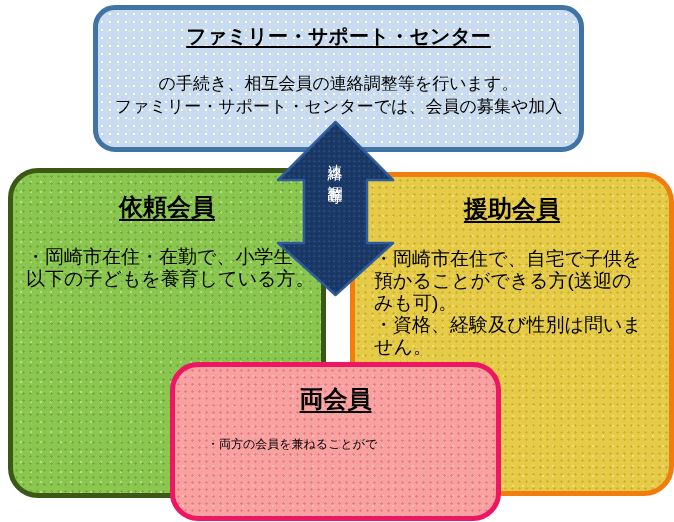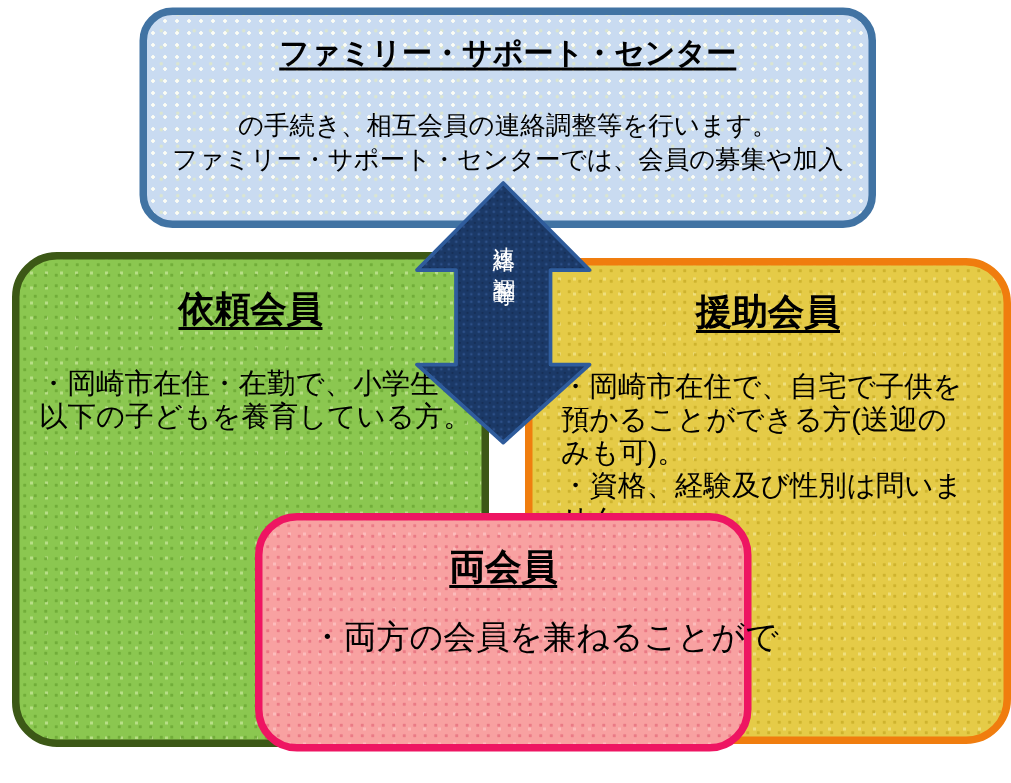--- a/index.html
+++ b/index.html
@@ -55,21 +55,21 @@
     background-color: #e5cb47;
     background-image:
       radial-gradient(rgba(205,178,45,.95) 1px, transparent 1.3px),
       radial-gradient(rgba(245,235,160,.6) 1px, transparent 1.3px);
     background-size: 7px 7px, 10px 10px;
     background-position: 0 0, 3px 4px;
     z-index: 1;
   }
   
   #pink-box {
-    left: 170px; top: 342px; width: 331px; height: 159px;
+    left: 170px; top: 362px; width: 331px; height: 159px;
     border: 5px solid #ee1562; border-radius: 28px;
     background-color: #f8a1a1;
     background-image:
       radial-gradient(rgba(233,118,130,.9) 1px, transparent 1.3px),
       radial-gradient(rgba(255,205,205,.6) 1px, transparent 1.3px);
     background-size: 7px 7px, 10px 10px;
     background-position: 0 0, 3px 4px;
     z-index: 2;
   }
 
@@ -78,21 +78,21 @@
     font-size: 24px; font-weight: bold; line-height: 28px;
     text-decoration: underline; text-underline-offset: 4px; text-decoration-thickness: 2px;
   }
   .side-body { font-size: 19px; line-height: 22px; }
   .side-body .line { white-space: nowrap; }
 
   #green-box .side-body  { margin-top: 25px; padding-left: 13px; padding-right: 4px; }
   #yellow-box .side-title { margin-top: 18px; }
   #yellow-box .side-body { margin-top: 25px; padding-left: 19px; padding-right: 4px; }
   #pink-box .side-title  { margin-top: 18px; }
-  #pink-box .side-body   { margin-top: 21px; padding-left: 32px; font-size: 22px; line-height: 21px; }
+  #pink-box .side-body   { margin-top: 21px; padding-left: 32px; font-size: 12px; line-height: 21px; }
 
   
   #arrow {
     position: absolute; left: 273px; top: 120px; width: 125px; height: 177px;
     z-index: 3;
   }
   #arrow-label {
     position: absolute; left: 323px; top: 152px; height: 124px; width: 24px;
     z-index: 4;
     writing-mode: vertical-rl; text-orientation: upright;

